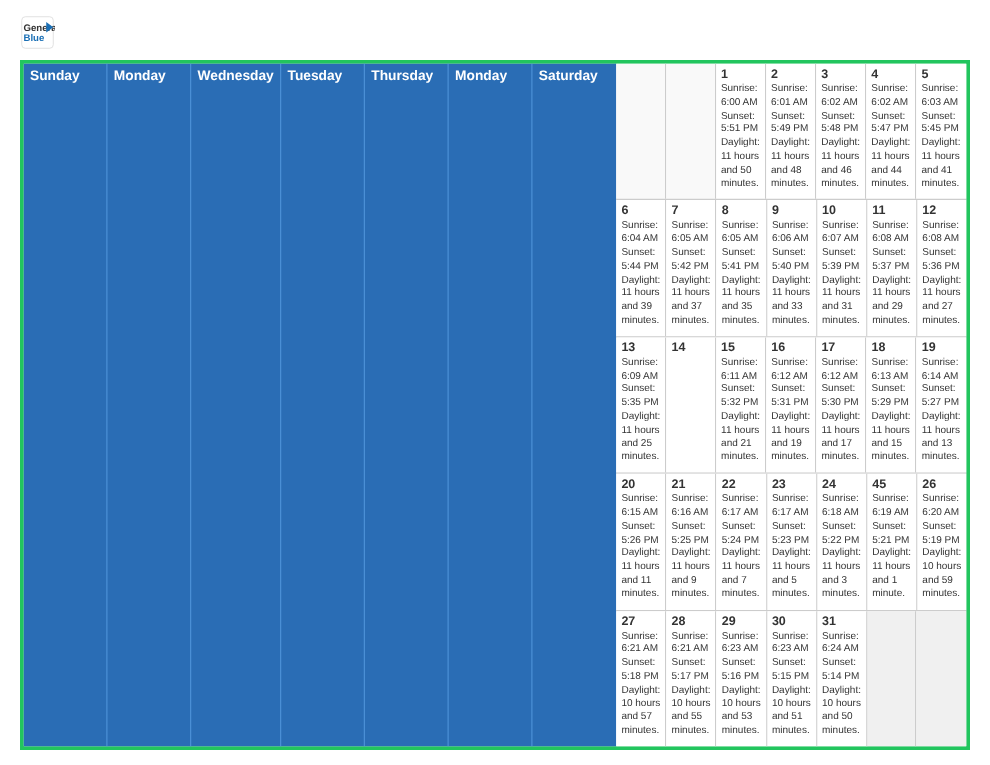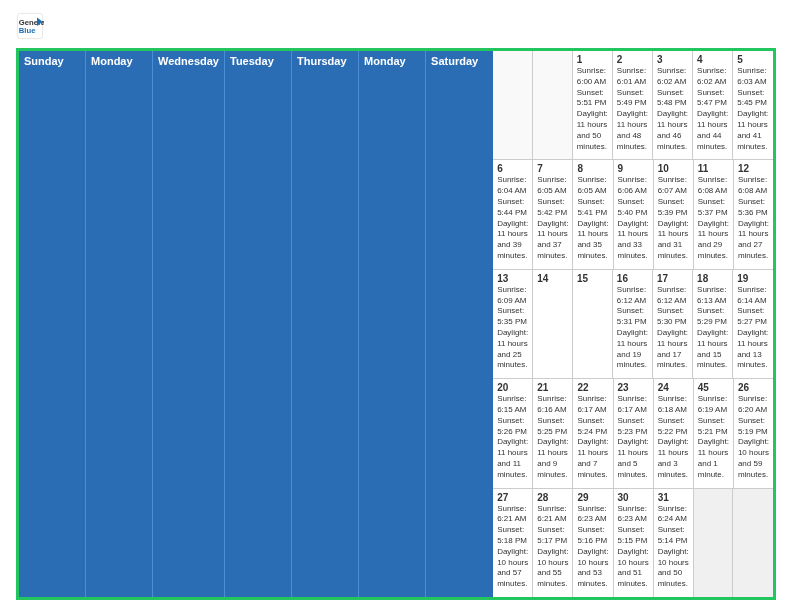--- a/index.html
+++ b/index.html
@@ -214,20 +214,23 @@
             <span class="day-num">13</span>
             <div class="cell-text">Sunrise: 6:09 AM
 Sunset: 5:35 PM
 Daylight: 11 hours and 25 minutes.</div>
           </div>
           <div class="cal-cell">
             <span class="day-num">14</span>
           </div>
           <div class="cal-cell">
             <span class="day-num">15</span>
+            <div class="cell-text">Sunrise: 6:11 AM
+Sunset: 5:32 PM
+Daylight: 11 hours and 21 minutes.</div>
           </div>
           <div class="cal-cell">
             <span class="day-num">16</span>
             <div class="cell-text">Sunrise: 6:12 AM
 Sunset: 5:31 PM
 Daylight: 11 hours and 19 minutes.</div>
           </div>
           <div class="cal-cell">
             <span class="day-num">17</span>
             <div class="cell-text">Sunrise: 6:12 AM

